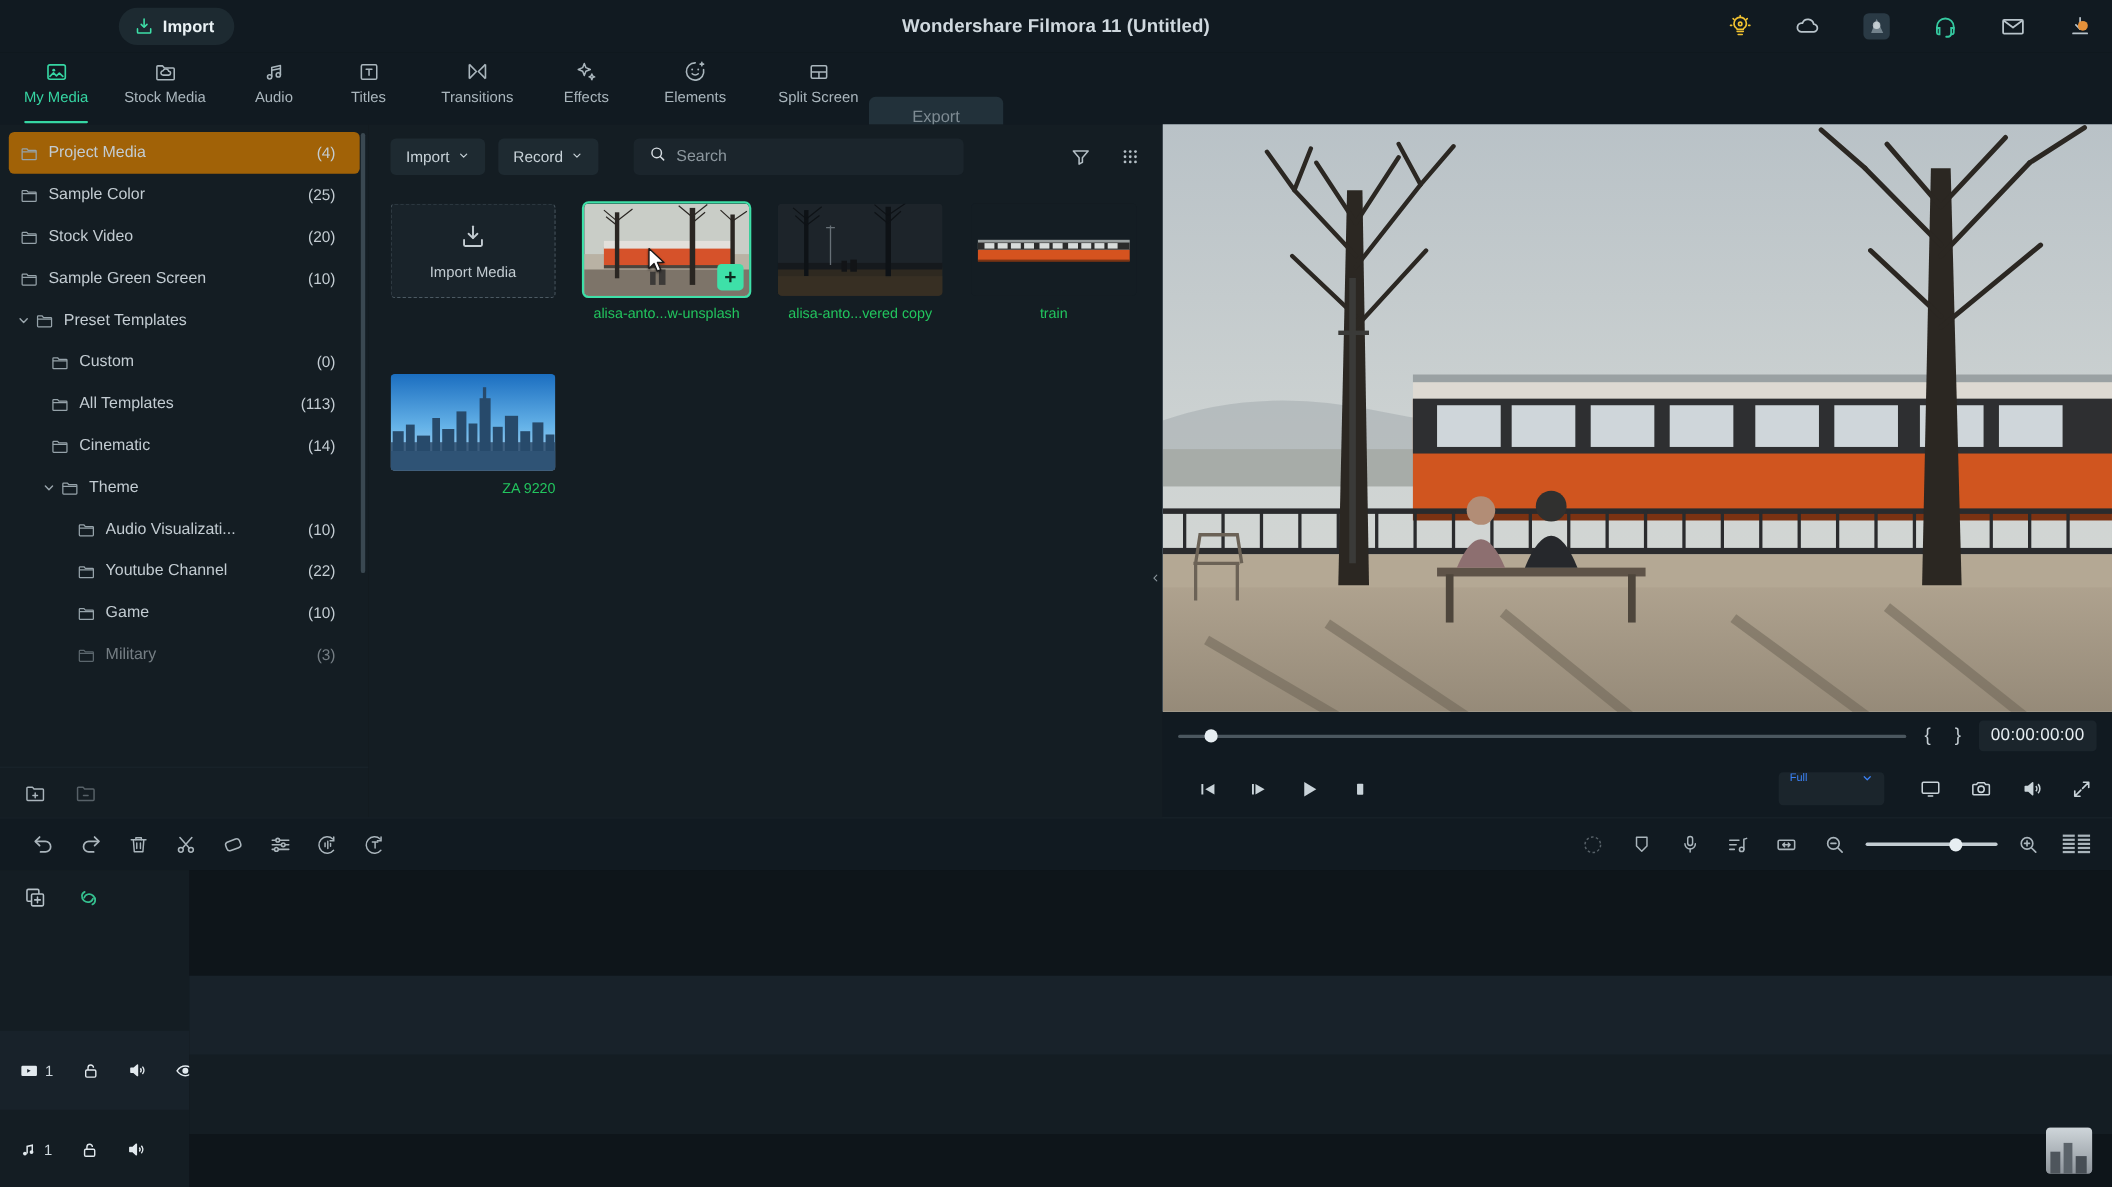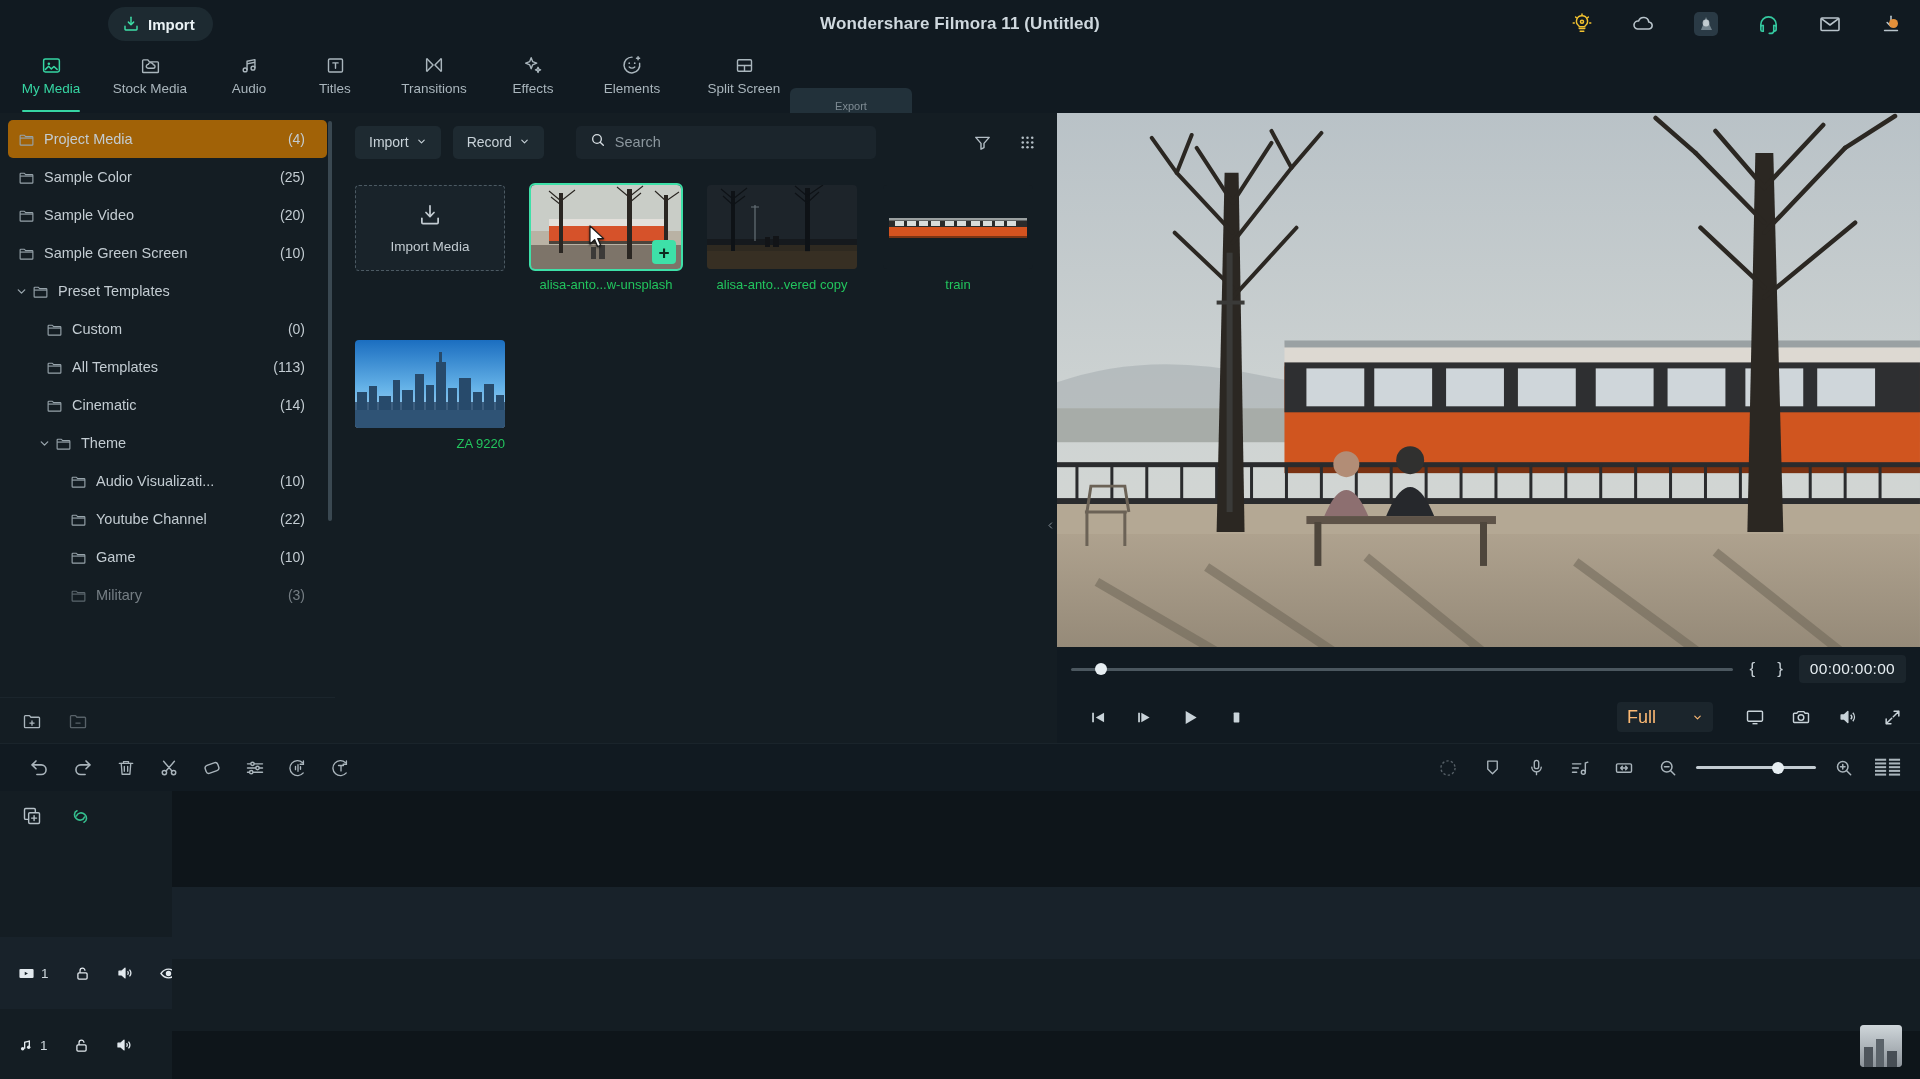--- a/index.html
+++ b/index.html
@@ -54,21 +54,21 @@
   .tab.wide { width: 112px; }
   .tab .ic { height: 22px; display: flex; align-items: center; }
   .tab.active { color: #36d6a3; }
   .tab.active .underline {
     position: absolute; bottom: -2px; left: 14px; right: 14px;
     height: 2.5px; background: #36d6a3; border-radius: 2px;
   }
   .export-btn {
     position: absolute; right: 1008px; top: 58px; transform: translateY(-50%);
     width: 122px; height: 36px; border-radius: 6px; background: #22313a;
-    color: #7e8b93; font-size: 11px; display: flex; align-items: center;
+    color: #7e8b93; font-size: 15px; display: flex; align-items: center;
     justify-content: center; cursor: pointer;
   }
 
   
   .mainrow { display: flex; flex: 0 0 630px; height: 630px; }
 
   
   .sidebar {
     width: 335px; background: #141d23; position: relative;
     display: flex; flex-direction: column;
@@ -156,22 +156,22 @@
   .timecode {
     background: #1b252c; border-radius: 4px; padding: 5px 11px;
     font-size: 15.5px; color: #e6edf1; font-family: "Liberation Sans", sans-serif;
     letter-spacing: .3px;
   }
   .pv-controls { height: 52px; display: flex; align-items: center; padding: 0 18px; gap: 0; }
   .pv-controls .tbtn { width: 46px; display: flex; justify-content: center; color: #c9d3d9; cursor: pointer; }
   .pv-right { margin-left: auto; display: flex; align-items: center; gap: 26px; }
   .quality-sel {
     background: #1b252c; border-radius: 4px; height: 30px; width: 96px;
-    display: flex; align-items: center; justify-content: space-between;
-    padding: 0 10px; font-size: 18px; color: #fdba74; cursor: pointer; margin-right: 6px;
+    display: flex; justify-content: space-between;
+    padding: 0 10px; font-size: 10px; color: #3b82f6; cursor: pointer; margin-right: 6px;
   }
   .pv-right .ic { cursor: pointer; color: #c9d3d9; display: flex; }
 
   
   .tl-toolbar {
     height: 48px; background: #111a21; display: flex; align-items: center;
     padding-left: 18px; gap: 0; flex: 0 0 48px; border-top: 1px solid #1a242b;
   }
   .tl-toolbar .tb { width: 43px; display: flex; justify-content: center; color: #aab5bc; cursor: pointer; }
   .tl-right { margin-left: auto; display: flex; align-items: center; gap: 0; padding-right: 10px; }
@@ -389,21 +389,21 @@
           <span class="count">(25)</span>
         </div>
 
         <div class="tree-item ind0">
           <span class="fico">
               <svg width="17" height="17" viewBox="0 0 24 24" fill="none" stroke="currentColor" stroke-width="1.6" stroke-linejoin="round">
                 <path d="M3 19V7a1 1 0 011-1h5l1.7 2H20a1 1 0 011 1v10a1 1 0 01-1 1H4a1 1 0 01-1-1z"></path>
                 <path d="M3 10h18"></path>
               </svg>
             </span>
-          <span class="label">Sample Video</span>
+          <span class="label">Stock Video</span>
           <span class="count">(20)</span>
         </div>
 
         <div class="tree-item ind0">
           <span class="fico">
               <svg width="17" height="17" viewBox="0 0 24 24" fill="none" stroke="currentColor" stroke-width="1.6" stroke-linejoin="round">
                 <path d="M3 19V7a1 1 0 011-1h5l1.7 2H20a1 1 0 011 1v10a1 1 0 01-1 1H4a1 1 0 01-1-1z"></path>
                 <path d="M3 10h18"></path>
               </svg>
             </span>

